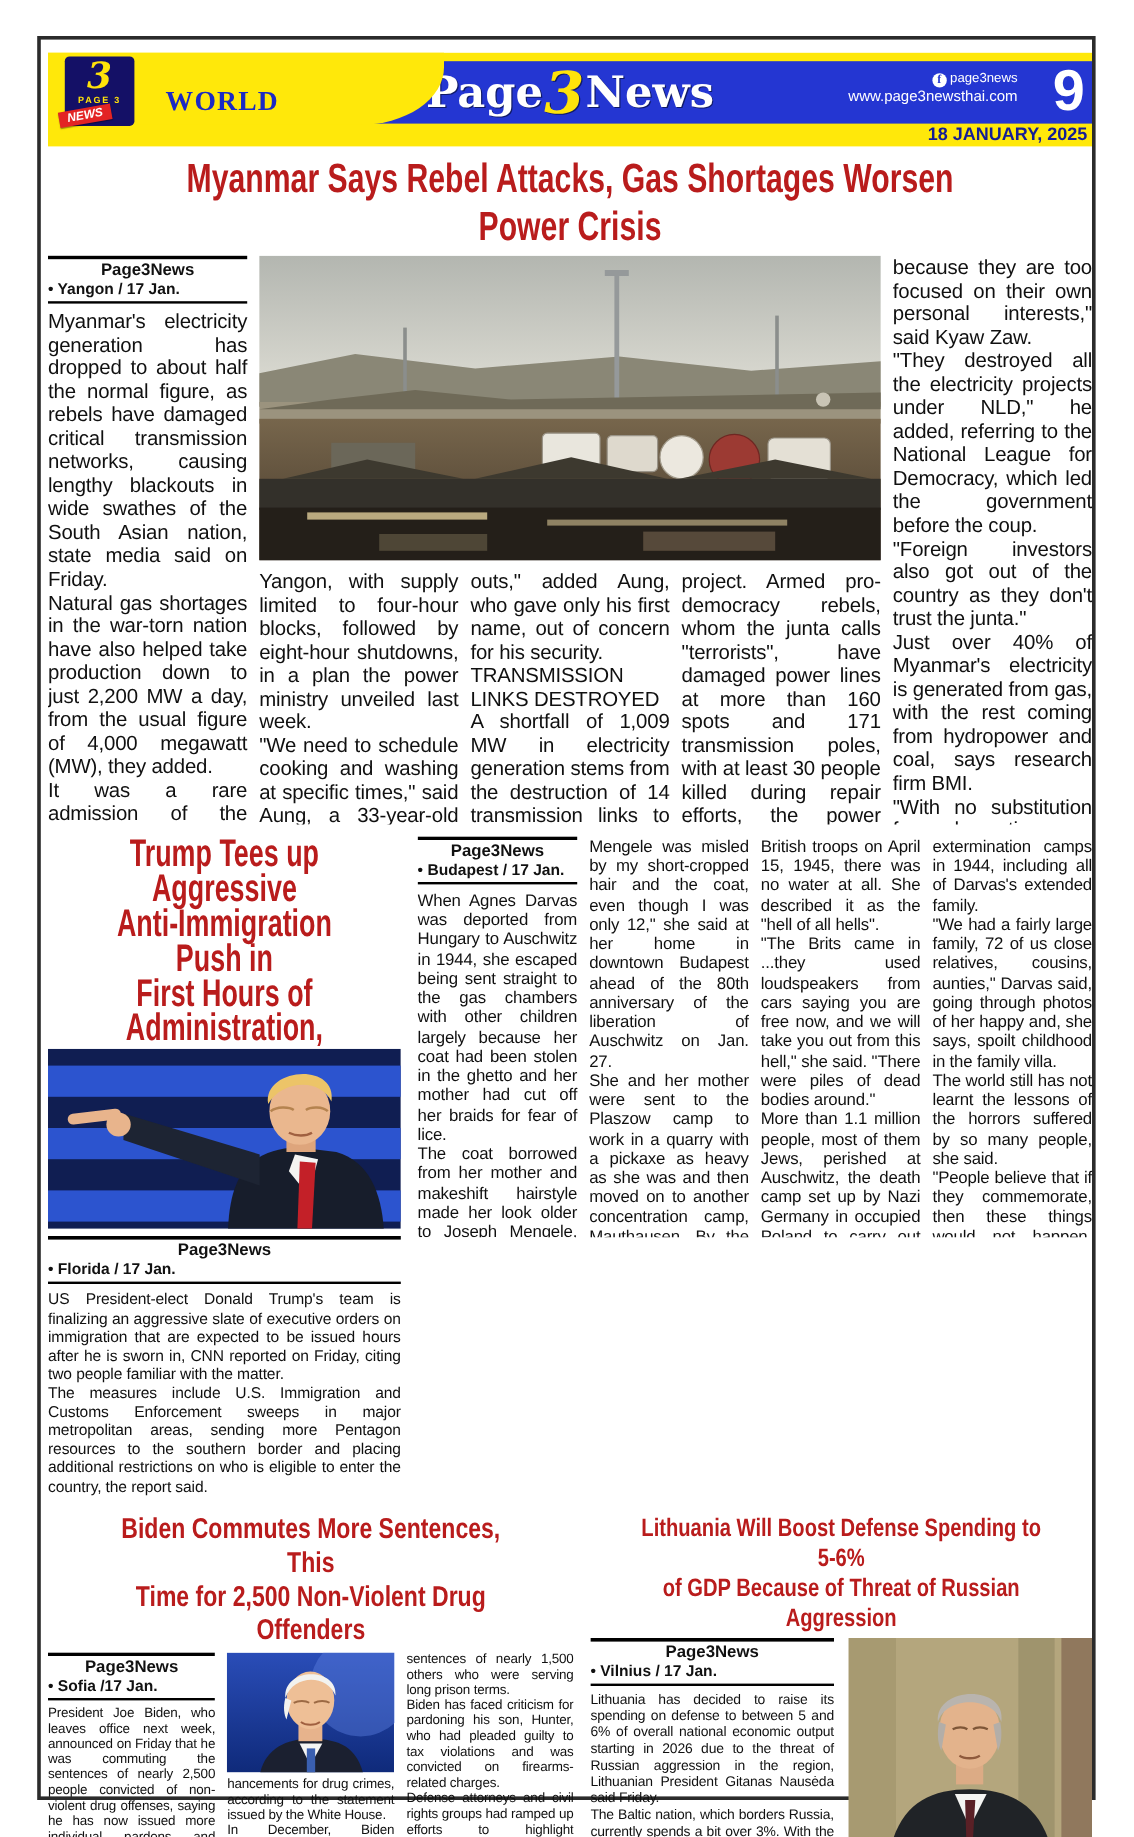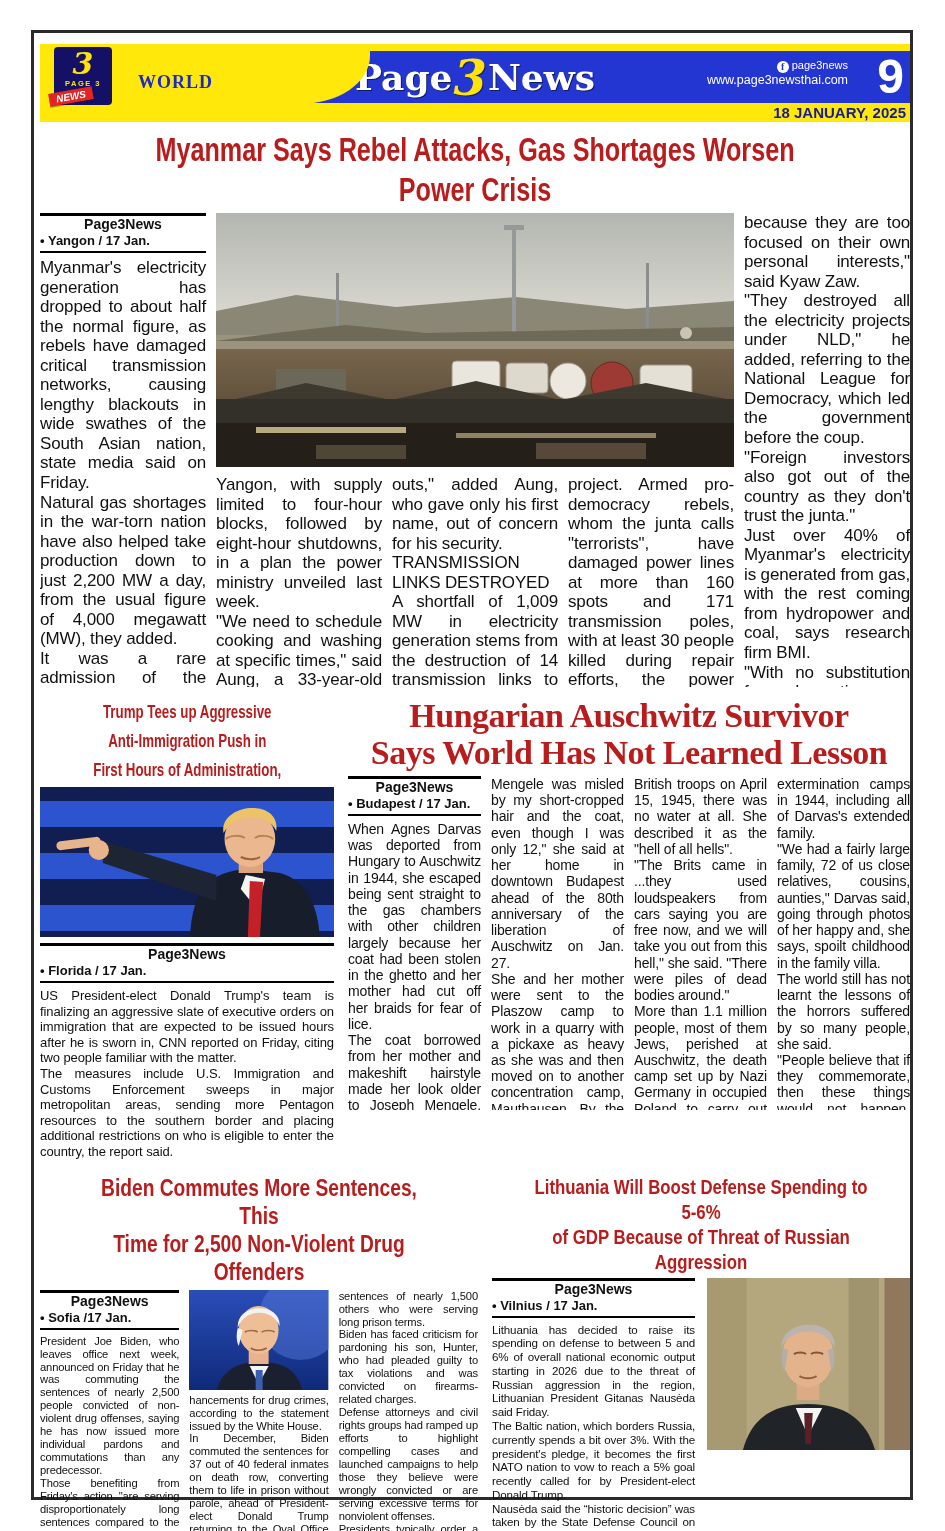--- a/index.html
+++ b/index.html
@@ -17,42 +17,42 @@
   .hdr-yellow{position:absolute;top:0;left:0;width:330px;height:60px;background:#ffe80a;
     border-bottom-right-radius:70px 48px;}
   .logo{position:absolute;left:14px;top:3px;width:58px;height:58px;background:#141066;
     border-radius:4px;text-align:center;overflow:visible;}
   .logo-3{color:#ffe30a;font-weight:bold;font-style:italic;font-size:30px;line-height:30px;margin-top:2px;
     font-family:"DejaVu Serif",serif;}
   .logo-page{color:#ffe30a;font-size:7.5px;font-weight:bold;letter-spacing:1.5px;line-height:9px;}
   .logo-news{position:absolute;left:-5px;bottom:2px;background:#e32424;color:#fff;
     font-style:italic;font-weight:bold;font-size:10px;line-height:13px;padding:0 7px;
     transform:rotate(-10deg);box-shadow:0 1px 1px rgba(0,0,0,.4);}
-  .world{position:absolute;left:98px;top:28px;color:#1b2ac4;font-weight:bold;font-size:18px;
+  .world{position:absolute;left:98px;top:28px;color:#1b2ac4;font-weight:bold;font-size:23px;
     font-family:"Liberation Serif",serif;letter-spacing:1px;}
   .masthead{position:absolute;top:1px;left:0;right:0;text-align:center;color:#fff;
     font-family:"DejaVu Serif",serif;font-weight:bold;font-size:36px;line-height:50px;
     text-shadow:1px 1px 0 #101a66;}
   .mh-3{color:#ffe30a;font-size:48px;font-style:italic;vertical-align:-5px;padding:0 1px;}
   .hdr-right{position:absolute;right:62px;top:7px;text-align:right;color:#fff;}
   .hdr-social{font-size:11px;line-height:14px;}
   .fb-icon{display:inline-block;width:12px;height:12px;border-radius:50%;background:#fff;
     color:#2436d2;font-weight:bold;font-size:10px;line-height:12px;text-align:center;
     font-family:"Liberation Serif",serif;vertical-align:-1px;}
   .hdr-web{font-size:12.5px;font-weight:normal;line-height:15px;}
   .hdr-page{position:absolute;right:6px;top:-2px;color:#fff;font-size:48px;font-weight:bold;line-height:56px;}
   .hdr-date{position:absolute;bottom:1px;left:0;right:0;text-align:right;color:#141d96;
     font-weight:bold;font-size:15px;padding-right:4px;}
 
   
   h1,h2{margin:0;text-align:center;font-weight:bold;color:#b91c1c;}
   .cond span{display:inline-block;transform-origin:center top;white-space:pre-line;}
   .h-my{font-size:34px;line-height:40px;margin:7px 0 4px;}
   .h-my span{transform:scaleX(.74);}
-  .h-tr{font-size:19px;line-height:29px;}
+  .h-tr{font-size:32px;line-height:29px;}
   .h-tr span{transform:scaleX(.70);}
   .h-au{font-family:"Liberation Serif",serif;font-size:34px;line-height:37px;
     letter-spacing:-.5px;white-space:pre-line;margin-bottom:5px;}
   .h-bi{font-size:24px;line-height:28px;}
   .h-bi span{transform:scaleX(.80);}
   .h-li{font-size:21px;line-height:25px;}
   .h-li span{transform:scaleX(.80);}
 
   
   .byline{border-top:3px solid #000;border-bottom:2px solid #000;padding:0 0 2px;margin-bottom:5px;}
@@ -217,22 +217,20 @@
       </div>
       <div class="byline">
         <div class="brand">Page3News</div>
         <div class="loc">•  Florida  /  17  Jan.</div>
       </div>
       <div class="bodytxt">US President-elect Donald Trump's team is finalizing an aggressive slate of executive orders on immigration that are expected to be issued hours after he is sworn in, CNN reported on Friday, citing two people familiar with the matter.
 The measures include U.S. Immigration and Customs Enforcement sweeps in major metropolitan areas, sending more Pentagon resources to the southern border and placing additional restrictions on who is eligible to enter the country, the report said.</div>
     </section>
 
     <section class="ausch">
-      <h2 class="h-au">Hungarian Auschwitz Survivor
-Says World Has Not Learned Lesson</h2>
       <div class="ausch-grid">
         <div>
           <div class="byline">
             <div class="brand">Page3News</div>
             <div class="loc">•  Budapest  /  17  Jan.</div>
           </div>
           <div class="bodytxt">When Agnes Darvas was deported from Hungary to Auschwitz in 1944, she escaped being sent straight to the gas chambers with other children largely because her coat had been stolen in the ghetto and her mother had cut off her braids for fear of lice.
 The coat borrowed from her mother and makeshift hairstyle made her look older to Joseph Mengele, Auschwitz's "Angel of Death" who chose who was fit for camp labour and who was to be killed, Darvas, now 92, told Reuters.
 "During the selection,</div>
         </div>

